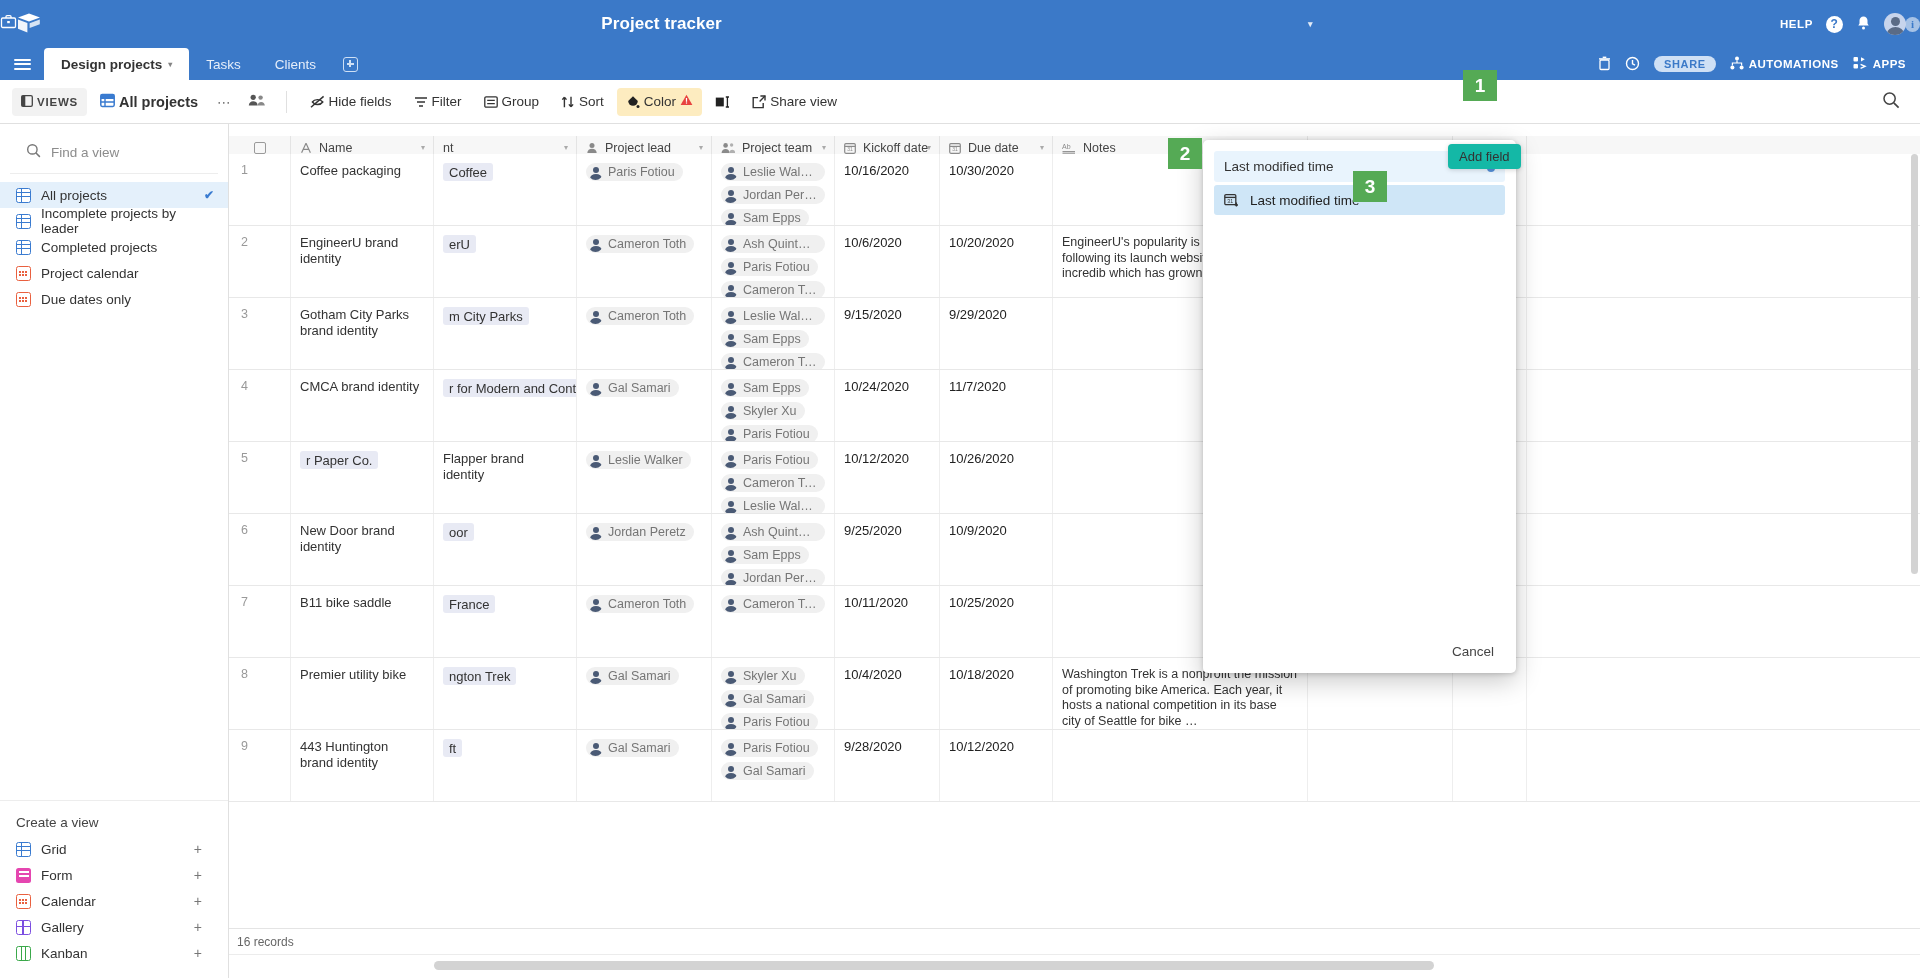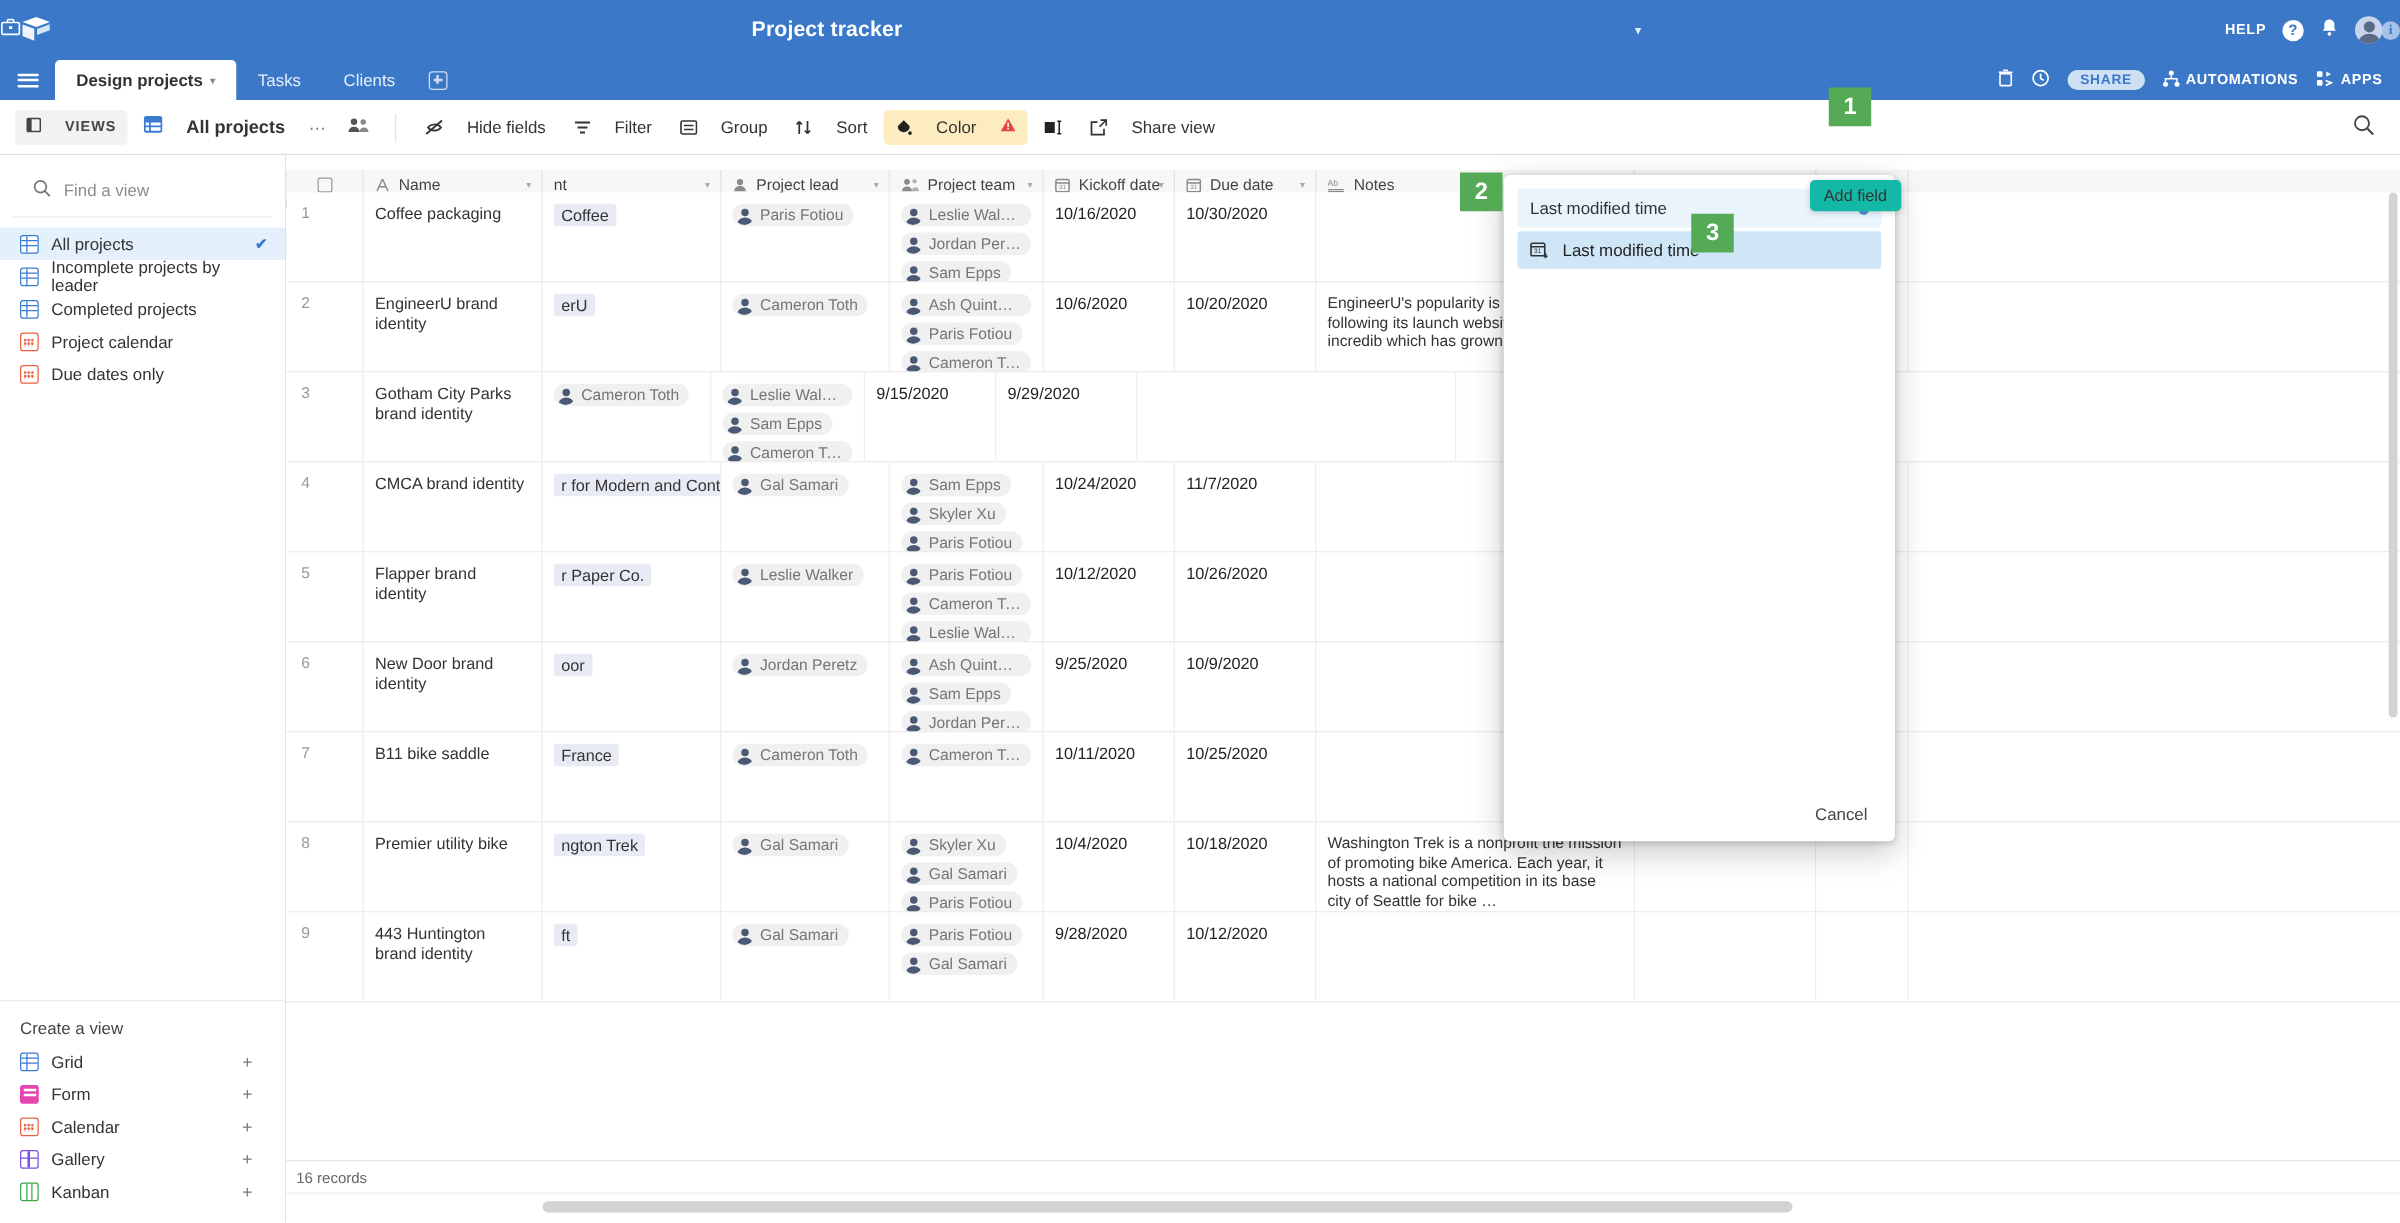--- a/index.html
+++ b/index.html
@@ -111,21 +111,21 @@
   .ic-row { display: flex; align-items: center; gap: 5px; }
 
   
   .toolbar {
     position: absolute; top: 80px; left: 0; width: 1920px; height: 44px;
     background: #fff; border-bottom: 1px solid #e0e0e0;
     display: flex; align-items: center; padding: 0 12px; gap: 4px;
     font-size: 13.5px; color: #333;
   }
   .tb-btn {
-    display: flex; align-items: center; gap: 19px; height: 28px;
+    display: flex; align-items: center; gap: 4px; height: 28px;
     padding: 0 9px; border-radius: 4px; cursor: pointer; white-space: nowrap;
   }
   .tb-btn.views { background: #f2f2f2; font-size: 11.5px; font-weight: bold;
     letter-spacing: .8px; color: #444; }
   .tb-btn.viewname { font-weight: bold; font-size: 14.5px; }
   .tb-btn.color-hl { background: #fdecc0; }
   .tb-sep {
     width: 1px; height: 22px; background: #e0e0e0; margin: 0 10px;
   }
   .tb-dots { color: #777; letter-spacing: 1px; padding: 0 6px; cursor: pointer; }
@@ -779,20 +779,21 @@
           <div class="cell kick"><span class="date">10/6/2020</span></div>
           <div class="cell due"><span class="date">10/20/2020</span></div>
           <div class="cell notes">EngineerU's popularity is only first week following its launch website attracted an incredib which has grown to encompa</div>
           <div class="cell tasks"></div>
           <div class="cell extra"></div>
           <div class="cell tail"></div>
         </div>
         <div class="grow" style="height: 72px;">
           <div class="cell rownum">3</div>
           <div class="cell name">Gotham City Parks brand identity</div>
+          <div class="cell client"><span class="pill-client">m City Parks</span></div>
           <div class="cell lead">
             <div class="collab">
               <span class="ava"></span>
               <span class="nm">Cameron Toth</span>
             </div>
           </div>
           <div class="cell team">
             <div class="collab">
               <span class="ava"></span>
               <span class="nm">Leslie Walker</span>
@@ -839,22 +840,22 @@
           </div>
           <div class="cell kick"><span class="date">10/24/2020</span></div>
           <div class="cell due"><span class="date">11/7/2020</span></div>
           <div class="cell notes"></div>
           <div class="cell tasks"></div>
           <div class="cell extra"></div>
           <div class="cell tail"></div>
         </div>
         <div class="grow" style="height: 72px;">
           <div class="cell rownum">5</div>
+          <div class="cell client"><span class="pill-client">r Paper Co.</span></div>
           <div class="cell name">Flapper brand identity</div>
-          <div class="cell client"><span class="pill-client">r Paper Co.</span></div>
           <div class="cell lead">
             <div class="collab">
               <span class="ava"></span>
               <span class="nm">Leslie Walker</span>
             </div>
           </div>
           <div class="cell team">
             <div class="collab">
               <span class="ava"></span>
               <span class="nm">Paris Fotiou</span>

